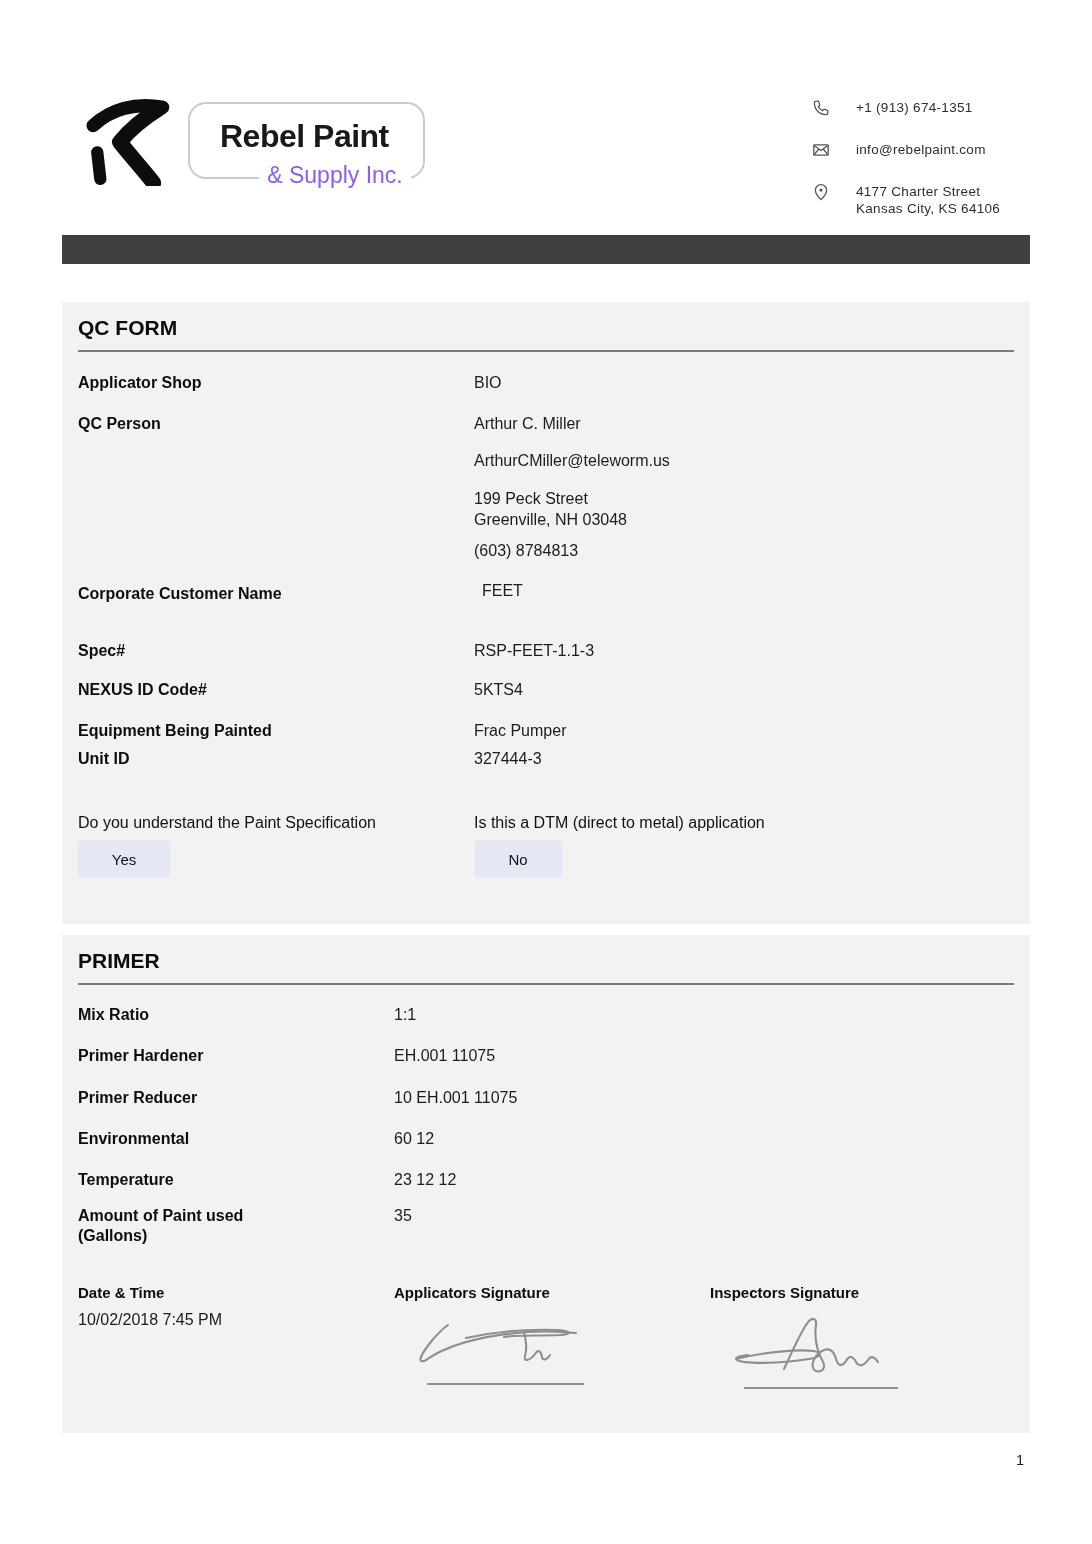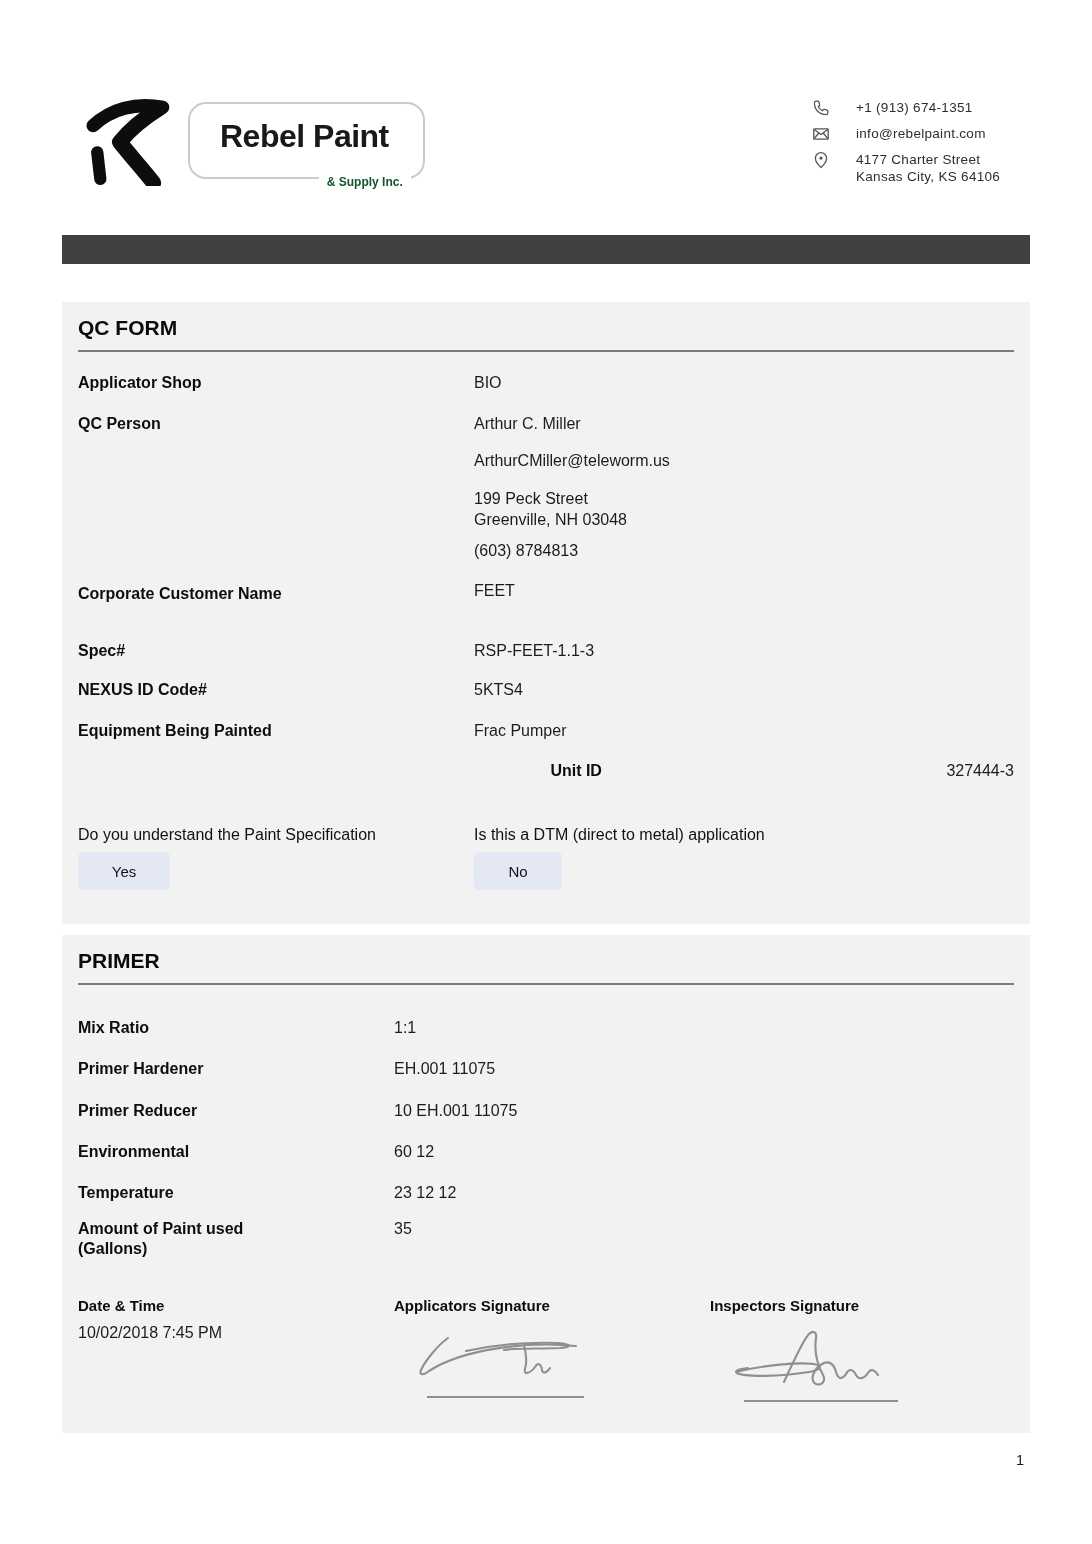--- a/index.html
+++ b/index.html
@@ -20,23 +20,23 @@
   .logo-wrap{position:absolute;left:86px;top:94px;display:flex;align-items:flex-start;}
   .brush-r{width:92px;height:92px;flex:none;}
   .logo-box{
     position:relative;margin-left:10px;margin-top:8px;
     border:2.5px solid #cbcbcb;border-radius:18px;
     padding:14px 34px 22px 30px;
   }
   .logo-name{font-size:32px;font-weight:bold;letter-spacing:-0.5px;color:#191919;white-space:nowrap;}
   .logo-sub{
     position:absolute;right:12px;bottom:-12px;background:#ffffff;
-    padding:0 8px;font-size:12px;font-weight:bold;color:#14532d;white-space:nowrap;
-  }
-  .contact{position:absolute;left:812px;top:99px;display:flex;flex-direction:column;gap:8px;justify-content:space-between;}
+    padding:0 8px;font-size:23px;font-weight:normal;color:#8b5cf6;white-space:nowrap;
+  }
+  .contact{position:absolute;left:812px;top:99px;display:flex;flex-direction:column;gap:24px;justify-content:space-between;}
   .contact-row{display:flex;align-items:flex-start;}
   .contact-icon{width:18px;height:18px;flex:none;margin-right:26px;margin-top:0px;}
   .contact-text{font-size:13.5px;line-height:17px;letter-spacing:0.3px;color:#2e2e2e;}
   
   .dark-bar{position:absolute;left:62px;top:235px;width:968px;height:29px;background:var(--divider-bar);}
   
   .section{position:absolute;left:62px;width:968px;background:var(--section-bg);padding:0 16px;box-sizing:border-box;}
   #qc-section{top:302px;height:622px;}
   #primer-section{top:935px;height:498px;}
   .section-title{margin:0;padding-top:14px;font-size:21px;font-weight:bold;color:#0b0b0b;}
@@ -133,41 +133,41 @@
         <div class="vline">Arthur C. Miller</div>
         <div class="vline">ArthurCMiller@teleworm.us</div>
         <div class="vgroup">
           <span>199 Peck Street</span><br>
           <span>Greenville, NH 03048</span>
         </div>
         <div>(603) 8784813</div>
       </div>
     </div>
 
-    <div class="frow" style="margin-top:23px;">
+    <div class="frow" style="margin-top:23px;gap:8px;">
       <div class="flabel">Corporate Customer Name</div>
       <div class="fvalue" style="margin-top:-3px;">FEET</div>
     </div>
 
     <div class="frow" style="margin-top:37px;">
       <div class="flabel">Spec#</div>
       <div class="fvalue">RSP-FEET-1.1-3</div>
     </div>
 
     <div class="frow" style="margin-top:19px;">
       <div class="flabel">NEXUS ID Code#</div>
       <div class="fvalue">5KTS4</div>
     </div>
 
     <div class="frow" style="margin-top:21px;">
       <div class="flabel">Equipment Being Painted</div>
       <div class="fvalue">Frac Pumper</div>
     </div>
 
-    <div class="frow" style="margin-top:20px;justify-content:flex-end;">
+    <div class="frow" style="margin-top:8px;">
       <div class="flabel">Unit ID</div>
       <div class="fvalue">327444-3</div>
     </div>
 
     <div class="frow" style="margin-top:44px;">
       <div class="qcol qtext">Do you understand the Paint Specification</div>
       <div class="qtext">Is this a DTM (direct to metal) application</div>
     </div>
 
     <div class="frow" style="margin-top:7px;">
@@ -177,21 +177,21 @@
       <div>
         <div class="chip small">No</div>
       </div>
     </div>
   </div>
 
   <div class="section" id="primer-section">
     <h2 class="section-title">PRIMER</h2>
     <hr class="rule">
 
-    <div class="frow" style="margin-top:33px;">
+    <div class="frow" style="margin-top:20px;">
       <div class="flabel">Mix Ratio</div>
       <div class="fvalue">1:1</div>
     </div>
     <div class="frow" style="margin-top:21px;">
       <div class="flabel">Primer Hardener</div>
       <div class="fvalue">EH.001 11075</div>
     </div>
     <div class="frow" style="margin-top:22px;">
       <div class="flabel">Primer Reducer</div>
       <div class="fvalue">10 EH.001 11075</div>

